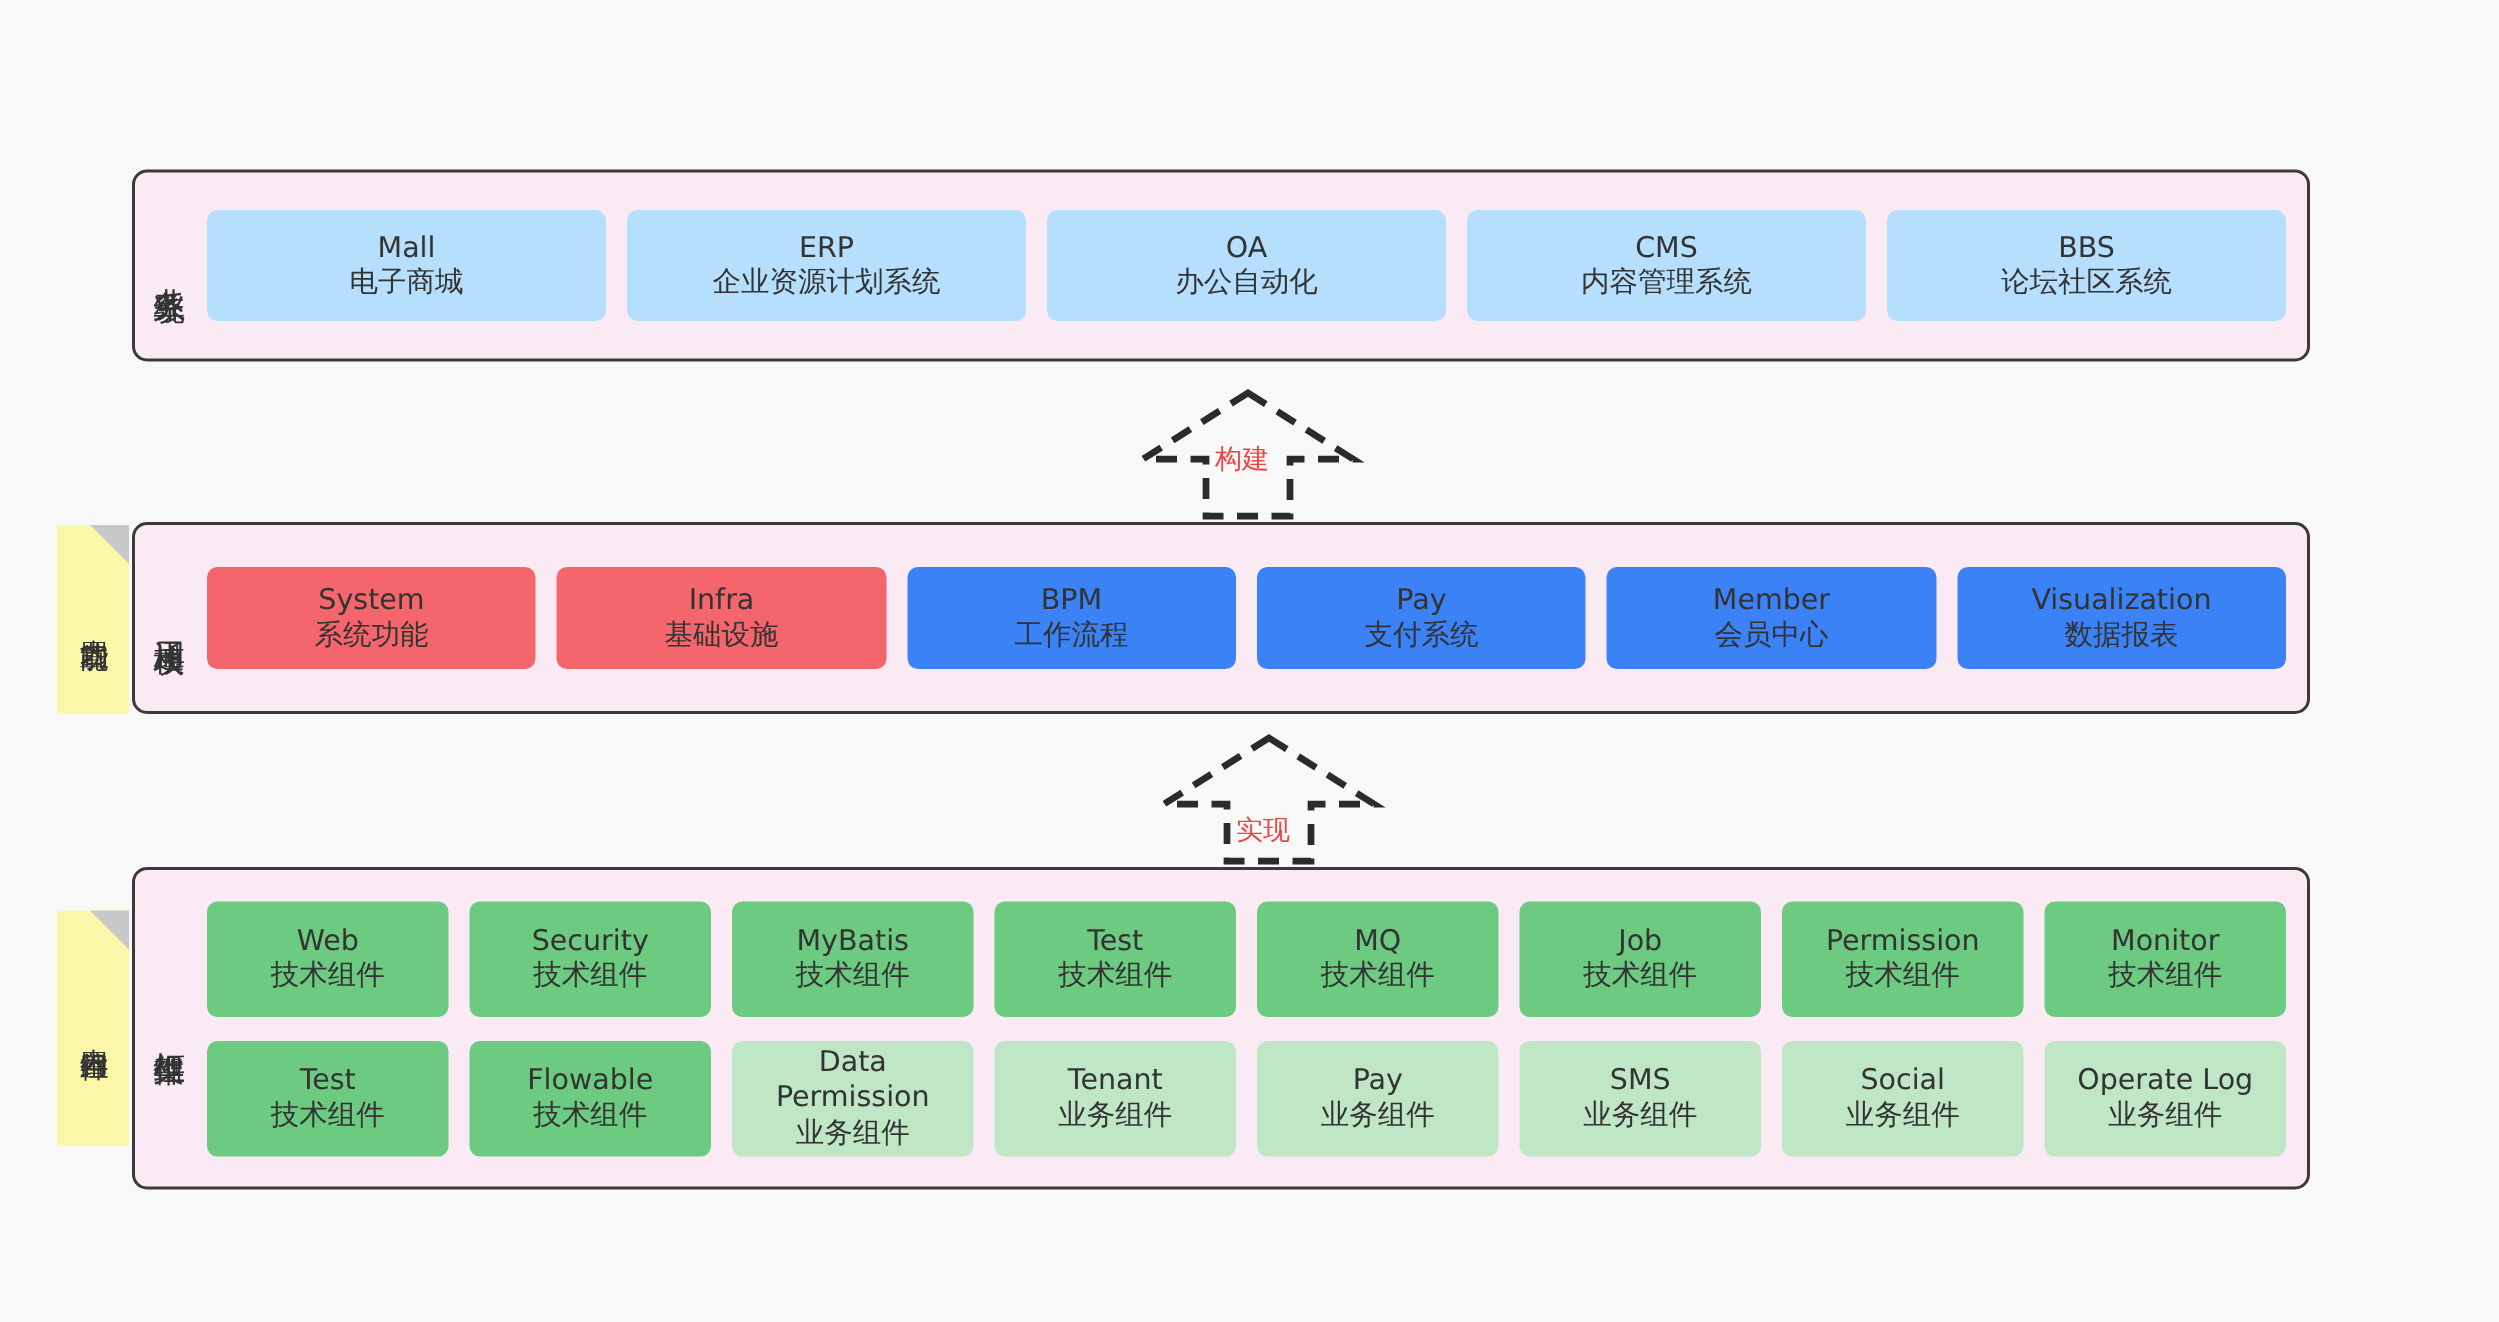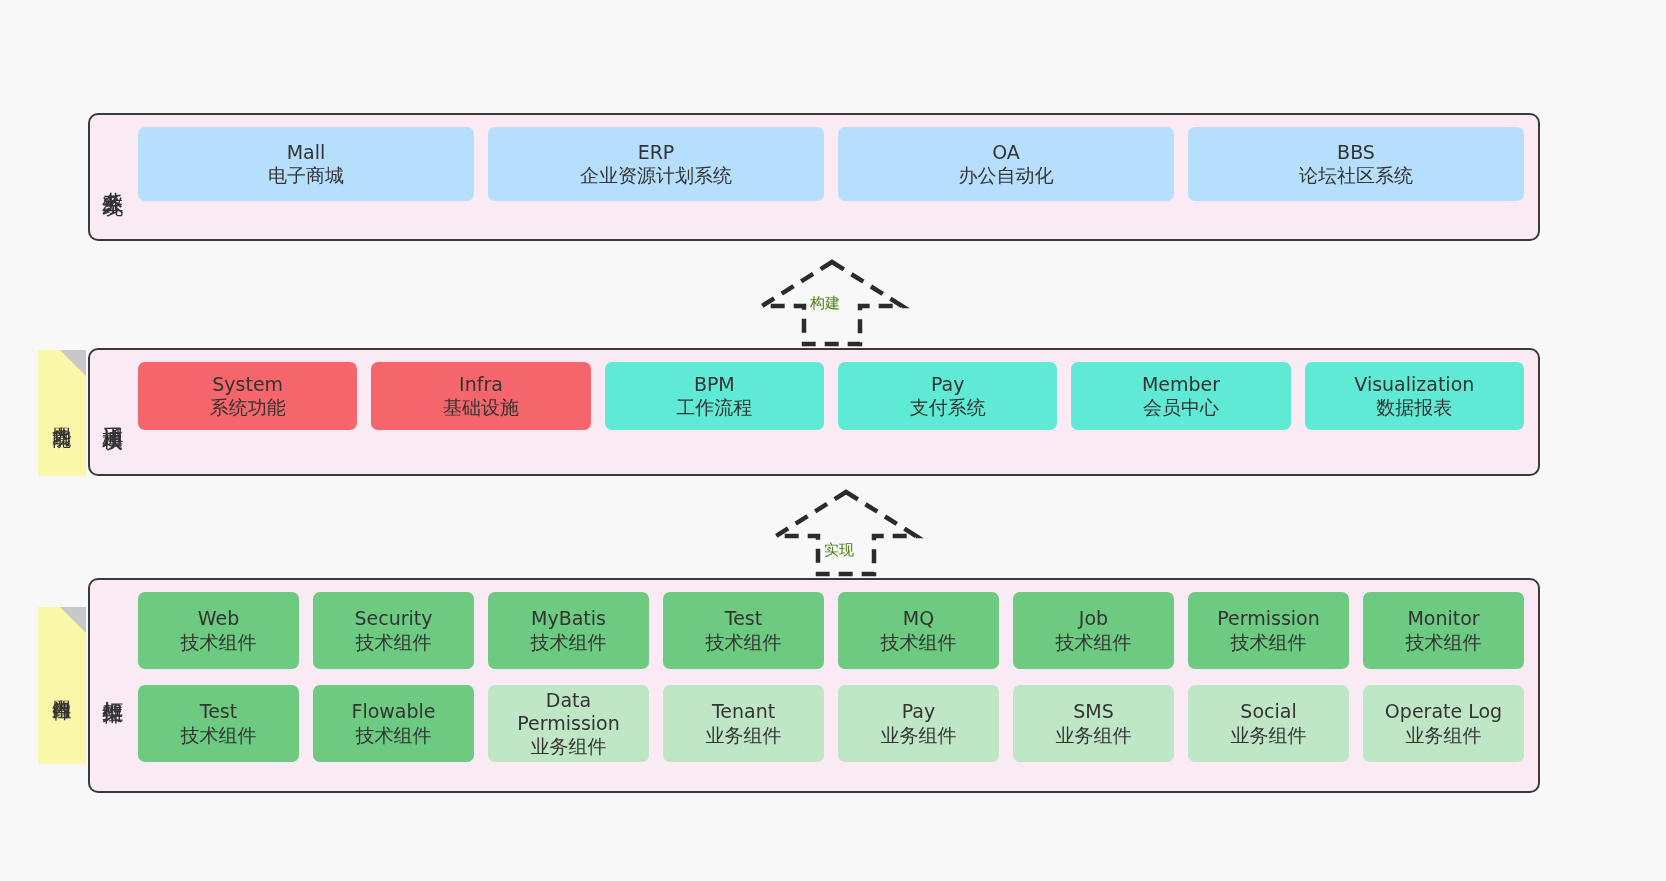--- a/index.html
+++ b/index.html
@@ -45,23 +45,23 @@
     color: #333333;
     writing-mode: vertical-rl;
     text-orientation: upright;
     white-space: nowrap;
     padding: 4px 0;
   }
   .layer-body {
     flex: 1 1 auto;
     display: flex;
     flex-direction: column;
+    justify-content: center;
     gap: 16px;
     padding: 0 14px 0 4px;
-    margin-top: 12px;
   }
   .row {
     display: flex;
     flex-direction: row;
     gap: 14px;
   }
 
   
   .card {
     flex: 1 1 0;
@@ -75,21 +75,21 @@
     font-size: 19px;
     line-height: 1.22;
     color: #333333;
     padding: 4px 6px;
   }
   .card .t-en { display: block; }
   .card .t-cn { display: block; }
 
   .c-blue       { background: #b5dffc; }
   .c-red        { background: #f4666b; }
-  .c-pink       { background: #5eead4; }
+  .c-pink       { background: #3b82f6; }
   .c-green      { background: #6ccb80; }
   .c-lightgreen { background: #bfe7c6; }
 
   
   #layer-business { left: 88px;  top: 113px; width: 1452px; height: 128px; }
   #layer-business .card { height: 74px; }
 
   #layer-common   { left: 88px;  top: 348px; width: 1452px; height: 128px; }
   #layer-common .card { height: 68px; }
 
@@ -127,22 +127,22 @@
   #note-framework { left: 38px; top: 607px; width: 48px; height: 157px; }
 
   
   .arrow {
     position: absolute;
     pointer-events: none;
   }
   .arrow svg { display: block; overflow: visible; }
   .arrow-label {
     position: absolute;
-    font-size: 15px;
-    color: #4d7c0f;
+    font-size: 18px;
+    color: #ef4444;
     white-space: nowrap;
     background: transparent;
   }
   #arrow-build  { left: 752px; top: 258px; width: 160px; height: 90px; }
   #arrow-build .arrow-label  { left: 58px; top: 36px; }
   #arrow-impl   { left: 766px; top: 488px; width: 160px; height: 90px; }
   #arrow-impl .arrow-label   { left: 58px; top: 53px; }
 </style>
 </head>
 <body>
@@ -159,20 +159,24 @@
         </div>
         <div class="card c-blue">
           <span class="t-en">ERP</span>
           <span class="t-cn">企业资源计划系统</span>
         </div>
         <div class="card c-blue">
           <span class="t-en">OA</span>
           <span class="t-cn">办公自动化</span>
         </div>
         <div class="card c-blue">
+          <span class="t-en">CMS</span>
+          <span class="t-cn">内容管理系统</span>
+        </div>
+        <div class="card c-blue">
           <span class="t-en">BBS</span>
           <span class="t-cn">论坛社区系统</span>
         </div>
       </div>
     </div>
   </div>
 
   <div class="arrow" id="arrow-build">
     <svg width="160" height="90" viewBox="0 0 160 90">
       <path d="M80 4 L150 48 L108 48 L108 86 L52 86 L52 48 L10 48 Z" fill="none" stroke="#2b2b2b" stroke-width="4.5" stroke-dasharray="14 9" stroke-linejoin="miter" stroke-linecap="butt"></path>

